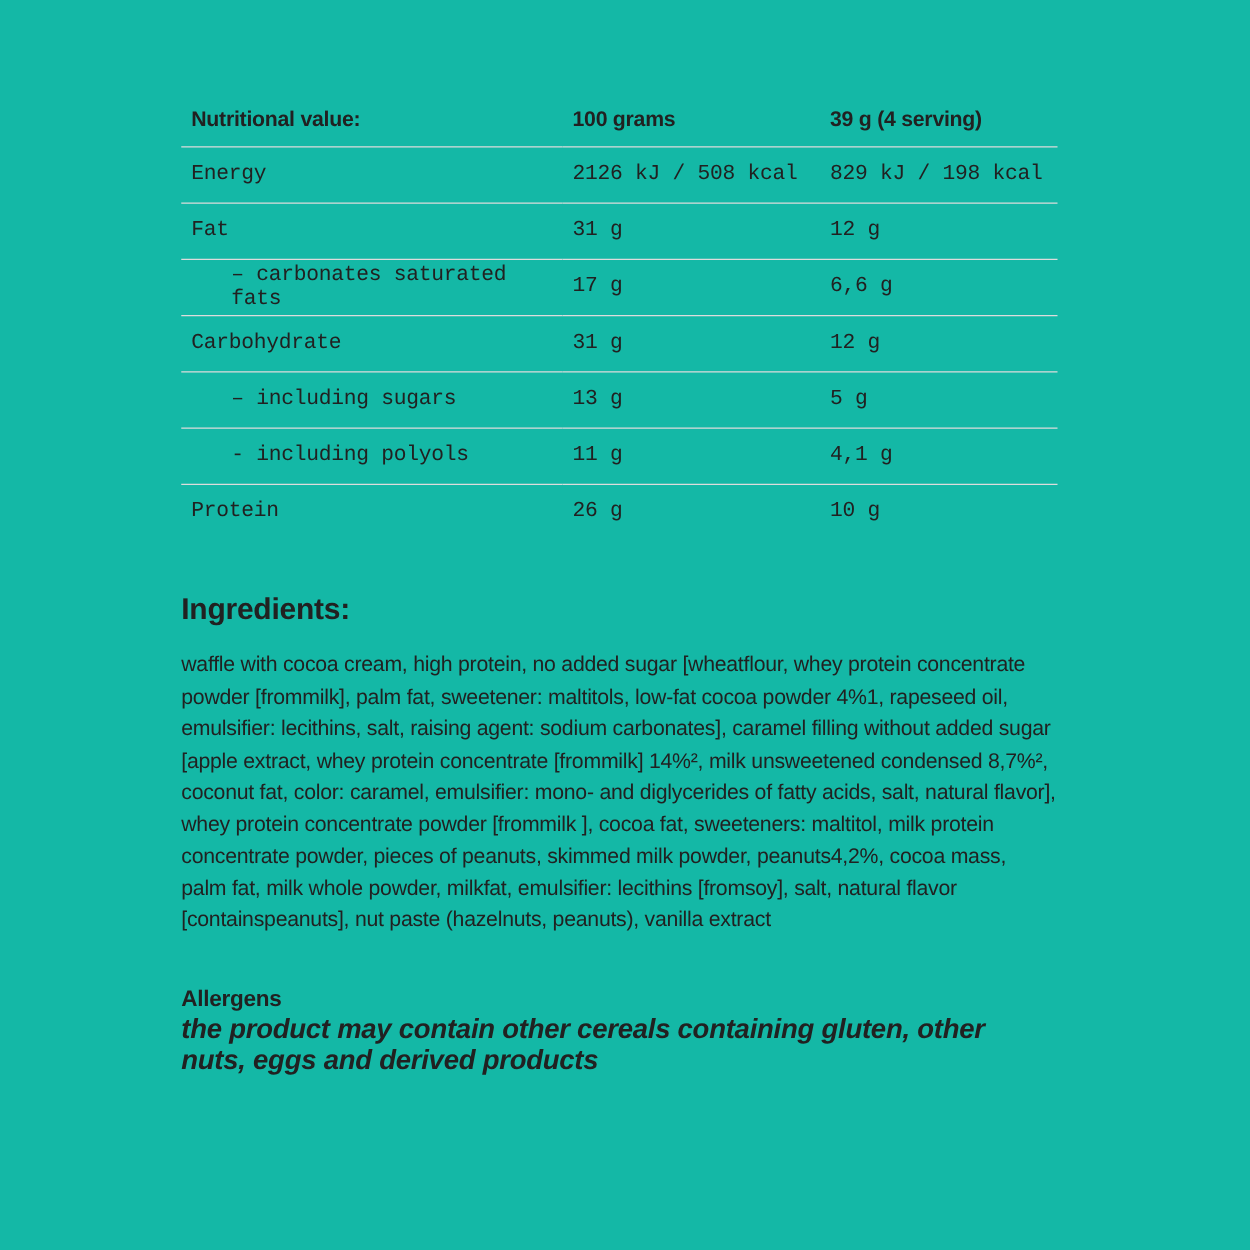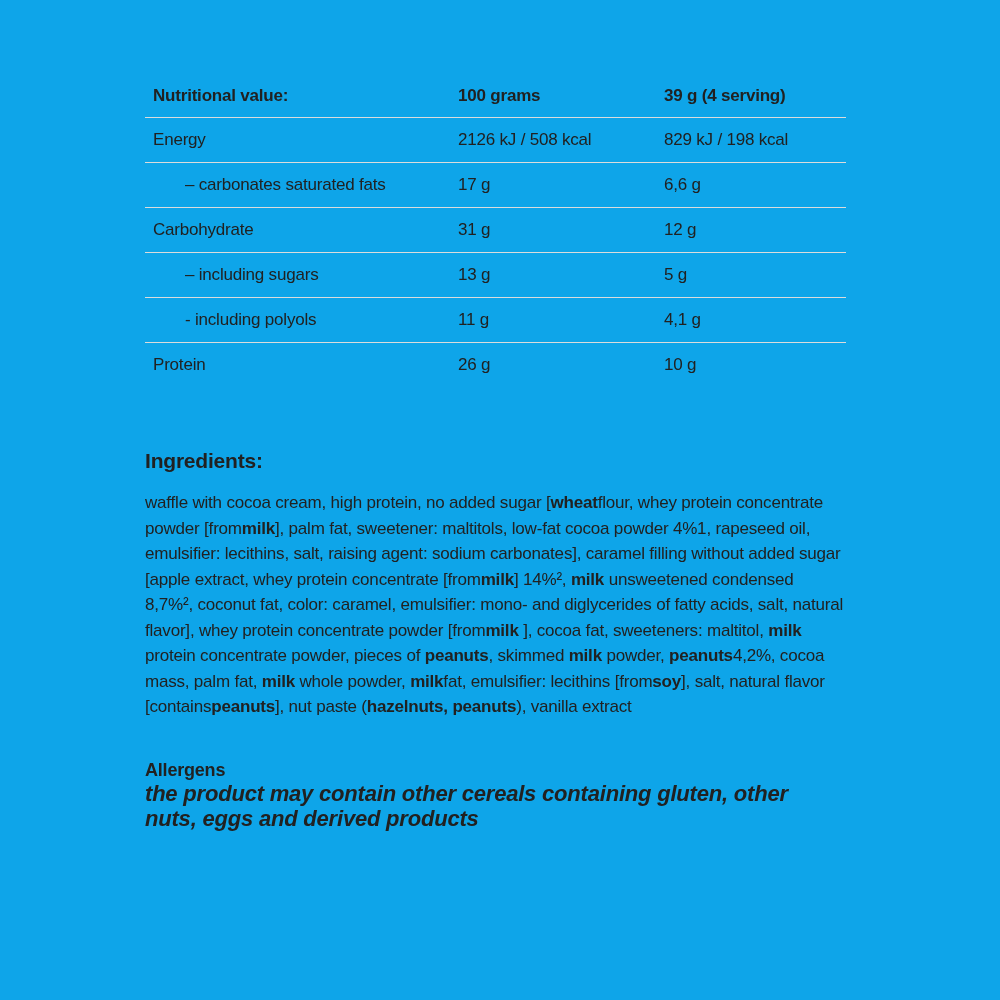--- a/index.html
+++ b/index.html
@@ -6,21 +6,21 @@
   html, body {
     width: 1000px;
     background: #ffffff;
     font-family: "Liberation Sans", sans-serif;
     color: #212121;
   }
   .page {
     position: relative;
     width: 1000px;
     height: 1000px;
-    background: #0ea5e9;
+    background: #14b8a6;
     overflow: hidden;
   }
   .content {
     position: absolute;
     left: 145px;
     top: 75px;
     width: 701px;
   }
   table.nutrition {
     width: 100%;
@@ -34,40 +34,41 @@
     height: 42px;
     vertical-align: middle;
     border-bottom: 1px solid #dcdcdc;
     padding-left: 8px;
   }
   table.nutrition td {
     height: 45px;
     vertical-align: middle;
     border-bottom: 1px solid #dcdcdc;
     padding-left: 8px;
+    font-family: Liberation Mono, monospace;
   }
   table.nutrition tr:last-child td { border-bottom: none; }
   table.nutrition .col1 { width: 305px; }
   table.nutrition .col2 { width: 206px; }
   table.nutrition .col3 { width: 190px; }
   table.nutrition tr.sub td.label-cell { padding-left: 40px; }
   .ingredients-heading {
-    margin-top: 62px;
-    font-size: 21px;
+    margin-top: 42px;
+    font-size: 24px;
     font-weight: bold;
     letter-spacing: -0.2px;
   }
   .ingredients-text {
     margin-top: 17px;
     width: 700px;
     font-size: 17px;
     line-height: 25.5px;
     letter-spacing: -0.2px;
   }
-  .ingredients-text b { font-weight: bold; }
+  .ingredients-text b { font-weight: normal; }
   .allergens-heading {
     margin-top: 40px;
     font-size: 18px;
     font-weight: bold;
     letter-spacing: -0.2px;
   }
   .allergens-text {
     width: 700px;
     font-size: 22px;
     line-height: 25.5px;
@@ -88,20 +89,25 @@
           <th class="col1">Nutritional value:</th>
           <th class="col2">100 grams</th>
           <th class="col3">39 g (4 serving)</th>
         </tr>
       </thead>
       <tbody>
         <tr>
           <td class="label-cell">Energy</td>
           <td>2126 kJ / 508 kcal</td>
           <td>829 kJ / 198 kcal</td>
+        </tr>
+        <tr>
+          <td class="label-cell">Fat</td>
+          <td>31 g</td>
+          <td>12 g</td>
         </tr>
         <tr class="sub">
           <td class="label-cell">– carbonates saturated fats</td>
           <td>17 g</td>
           <td>6,6 g</td>
         </tr>
         <tr>
           <td class="label-cell">Carbohydrate</td>
           <td>31 g</td>
           <td>12 g</td>

